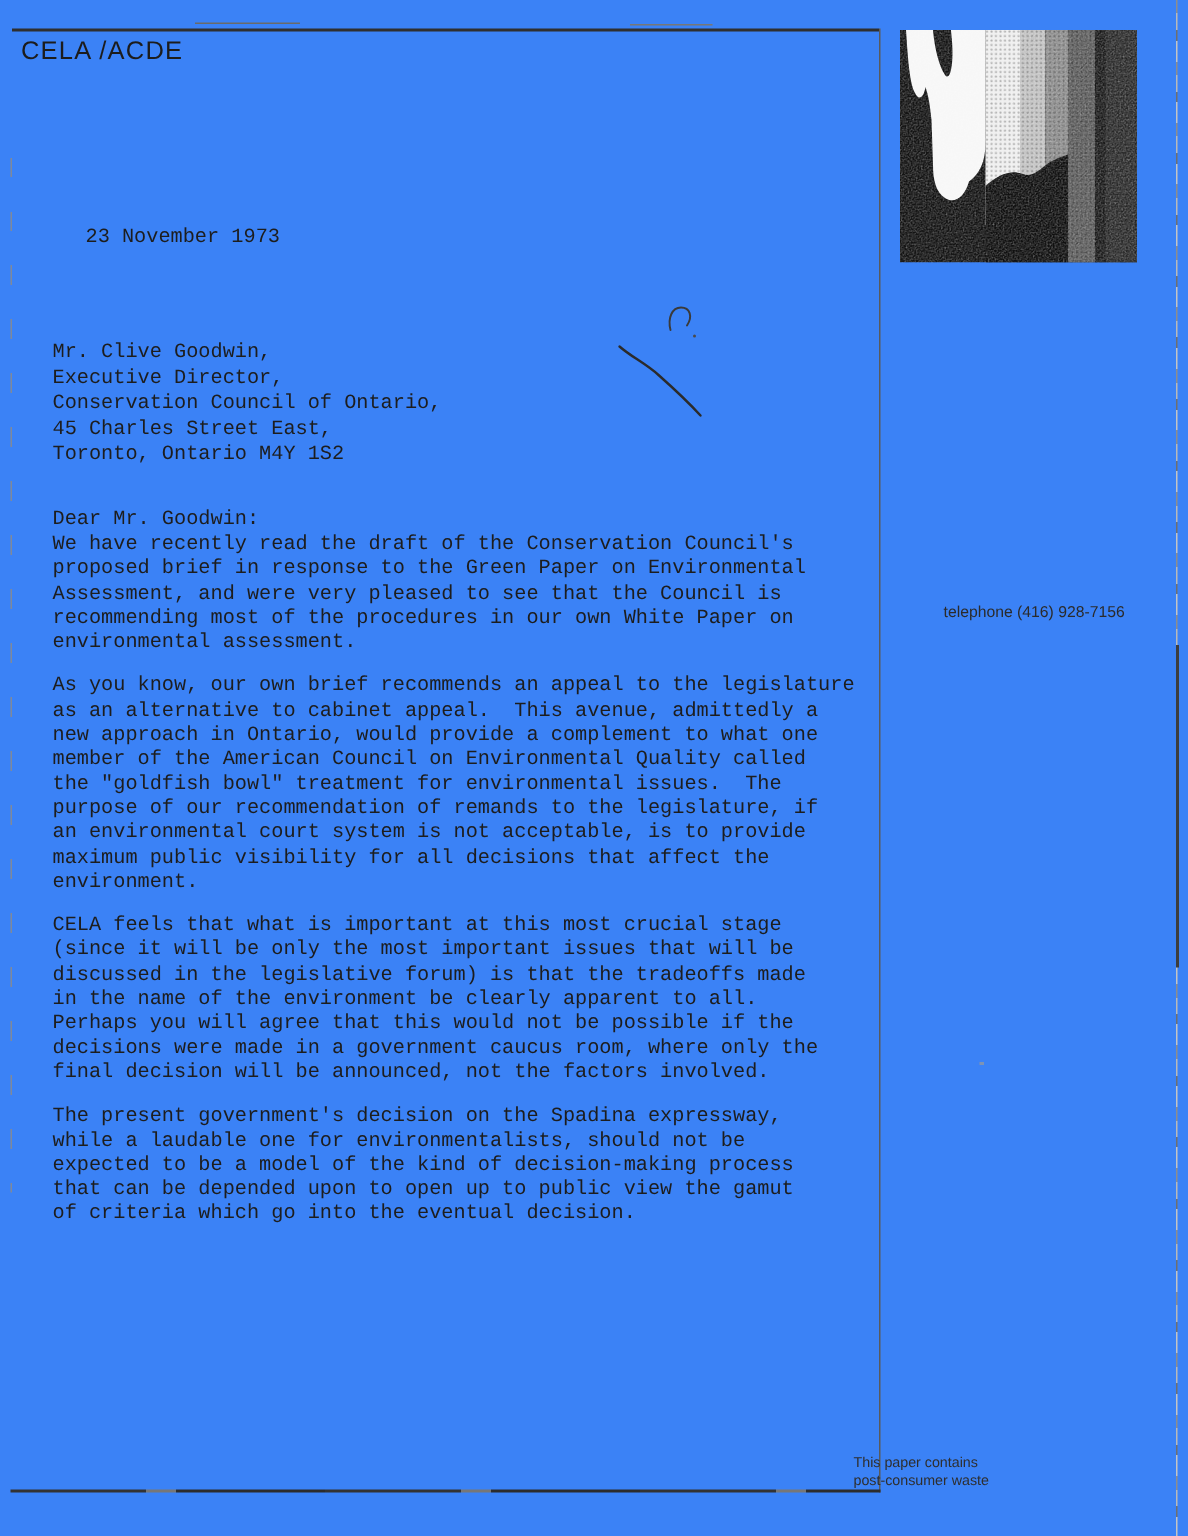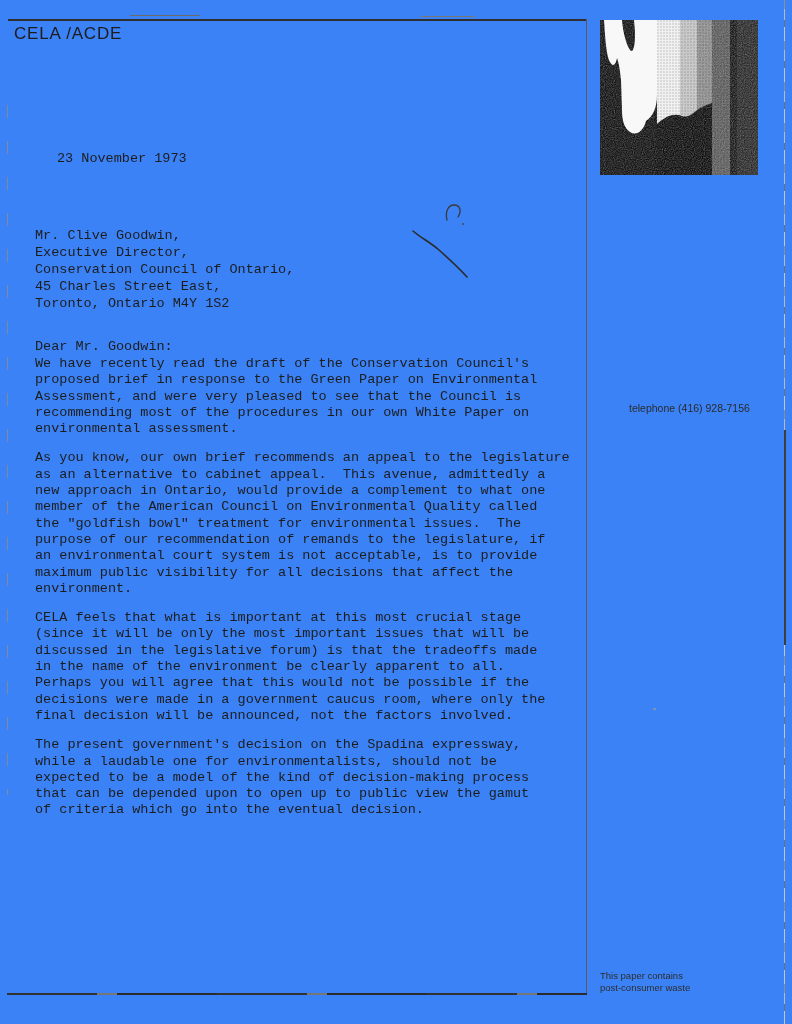--- a/index.html
+++ b/index.html
@@ -49,21 +49,21 @@
   .header-label{
     left:14px;top:24px;font-size:17px;letter-spacing:.8px;color:#1c1c1c;
   }
 
   
   .logo-box{left:600px;top:20px;width:158px;height:155px;}
   .org-en{left:600px;top:183px;font-size:15.5px;line-height:19.5px;color:#242424;white-space:pre-line;}
   .org-fr{left:600px;top:265px;font-size:15.5px;line-height:19.5px;color:#242424;white-space:pre-line;}
   .addr{left:600px;top:349px;font-size:10.5px;line-height:12.6px;color:#2b2b2b;white-space:pre-line;}
   .phone{left:600px;top:402px;font-size:10.5px;color:#2b2b2b;margin-left:29px;}
-  .footer-note{left:600px;top:970px;font-size:9.5px;line-height:11.5px;color:#2e2e2e;white-space:pre-line;}
+  .footer-note{left:569px;top:970px;font-size:9.5px;line-height:11.5px;color:#2e2e2e;white-space:pre-line;}
 
   .pen-svg{left:405px;top:198px;}
 </style>
 </head>
 <body>
 
 <div id="page">
 
   <div class="abs top-line"></div>
   <div class="abs top-frag1"></div>

